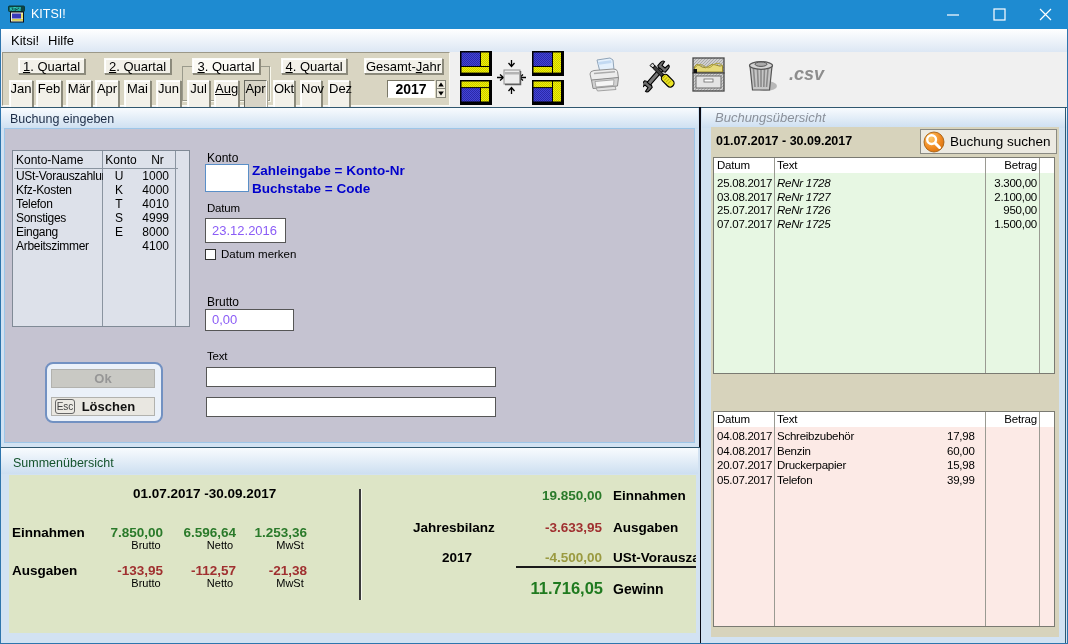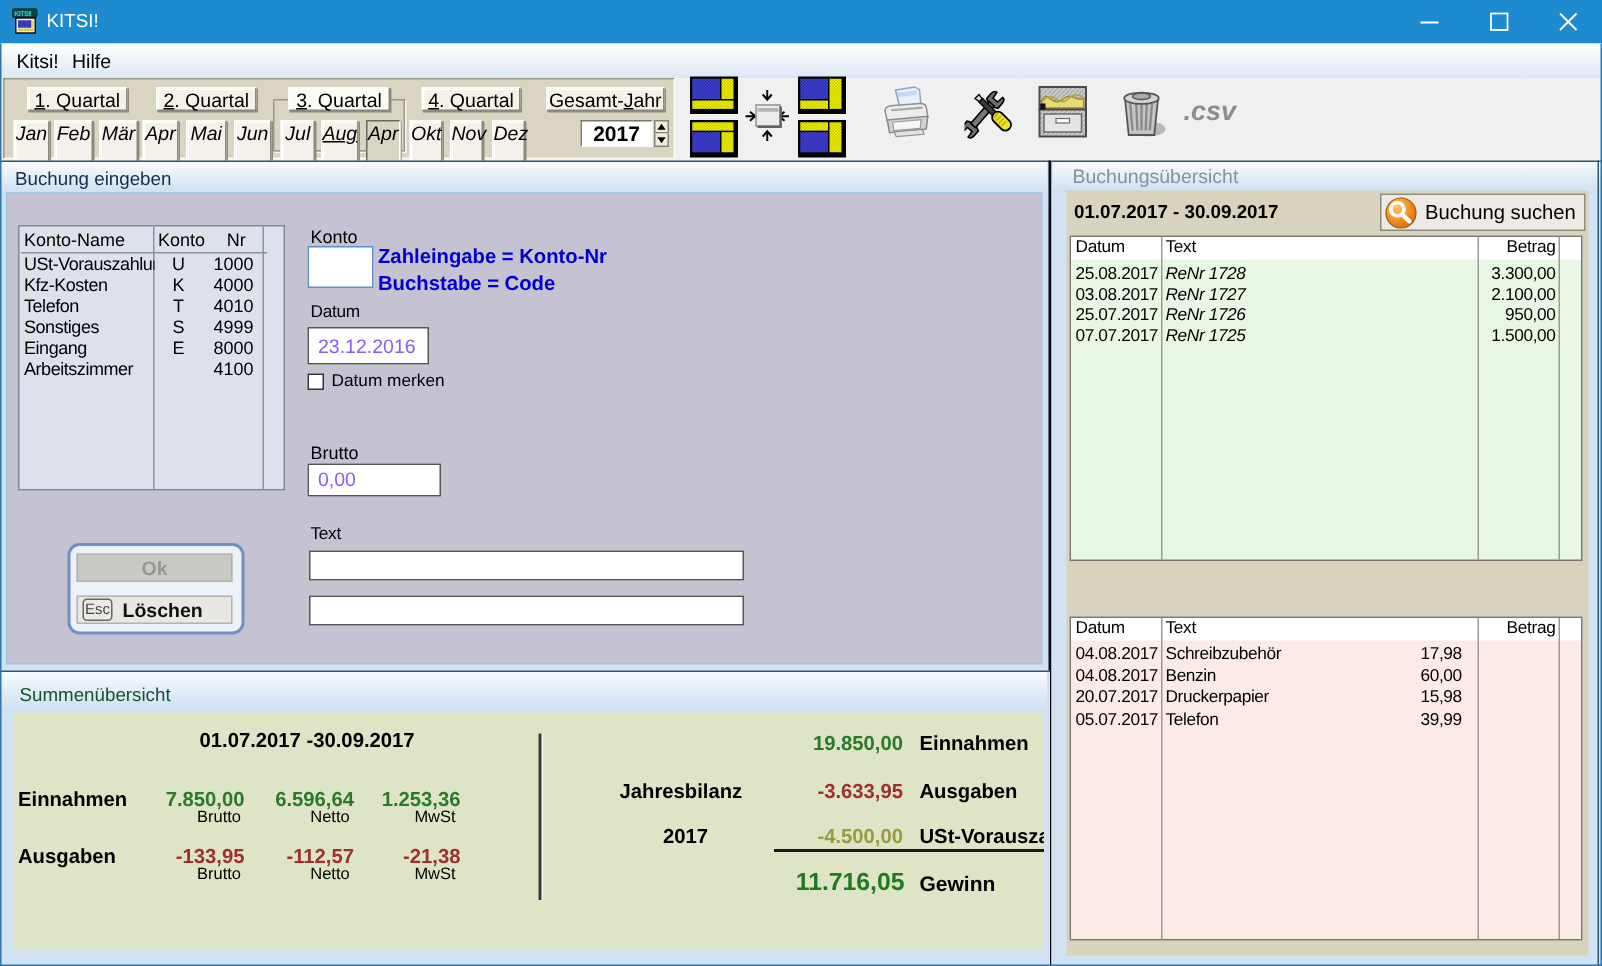--- a/index.html
+++ b/index.html
@@ -13,21 +13,21 @@
 
 
 #menubar { left:0; top:29px; width:1068px; height:23px; background:linear-gradient(#ffffff,#dce7f4); }
 .menuitem { top:29px; height:23px; line-height:23px; font-size:13px; color:#000; }
 
 
 #toolrow { left:0; top:52px; width:1068px; height:55px; background:#f0f0f0; }
 #beige { left:2px; top:0; width:448px; height:54px; background:#d9d5c2; border:1px solid #9b9889; border-bottom-color:#fbfaf2; border-right-color:#fbfaf2; }
 .tbtn { position:absolute; background:#f3f1e9; border:1px solid #8a8a7c; border-top-color:#fcfcf8; border-left-color:#fcfcf8; box-shadow:1px 1px 0 #8e8b7c, inset 1px 1px 0 #ffffff; font-size:13px; color:#000; text-align:center; }
 .q { top:58px; height:16px; line-height:15px; }
-.m { top:80px; height:30px; line-height:16px;font-style:italic; }
+.m { top:80px; height:30px; line-height:16px; }
 u.n { text-decoration:underline; }
 
 
 .cwin { background:#d2e2f2; }
 .ctitle { font-size:13px; }
 .tgrad { background:linear-gradient(#f8fbfe,#cddff1); }
 
 
 .inp { position:absolute; background:#fff; border:1px solid #565656; font-size:13px; color:#8b5cf6; }
 </style>
@@ -254,21 +254,21 @@
 <div class="abs" style="left:502px;top:520px;width:100px;text-align:right;font-size:13.5px;font-weight:bold;color:#a03030;">-3.633,95</div>
 <div class="abs" style="left:613px;top:520px;font-size:13.5px;font-weight:bold;">Ausgaben</div>
 <div class="abs" style="left:502px;top:550px;width:100px;text-align:right;font-size:13.5px;font-weight:bold;color:#9a9a40;">-4.500,00</div>
 <div class="abs" style="left:613px;top:550px;width:83px;overflow:hidden;font-size:13.5px;font-weight:bold;white-space:nowrap;">USt-Vorauszahlung</div>
 <div class="abs" style="left:516px;top:566px;width:180px;height:2px;background:#1a1a1a;"></div>
 <div class="abs" style="left:483px;top:579px;width:120px;text-align:right;font-size:16.5px;font-weight:bold;color:#1f7a1f;">11.716,05</div>
 <div class="abs" style="left:613px;top:581px;font-size:14px;font-weight:bold;">Gewinn</div>
 
 <div class="abs cwin" style="left:701px;top:107px;width:367px;height:537px;border-top:1px solid #30576f;"></div>
 <div class="abs tgrad" style="left:702px;top:108px;width:365px;height:20px;"></div>
-<div class="abs ctitle" style="left:715px;top:108px;height:20px;line-height:20px;color:#8a909a;">Buchungsübersicht</div>
+<div class="abs ctitle" style="left:715px;top:108px;height:20px;line-height:20px;color:#8a909a;font-style:italic;">Buchungsübersicht</div>
 <div class="abs" style="left:711px;top:127px;width:348px;height:510px;background:#d7d3bc;"></div>
 <div class="abs" style="left:1065px;top:107px;width:1px;height:537px;background:#30576f;"></div>
 
 <div class="abs" style="left:716px;top:134px;font-size:12.5px;font-weight:bold;">01.07.2017 - 30.09.2017</div>
 <div class="abs" style="left:920px;top:129px;width:137px;height:25px;background:#eceae2;border:1px solid #8a8a82;"></div>
 <svg class="abs" style="left:923px;top:131px" width="22" height="22" viewBox="0 0 22 22">
   <defs>
       <radialGradient id="og" cx="0.35" cy="0.3" r="0.9">
     <stop offset="0" stop-color="#ffc868"></stop>
         <stop offset="0.55" stop-color="#f08820"></stop>

